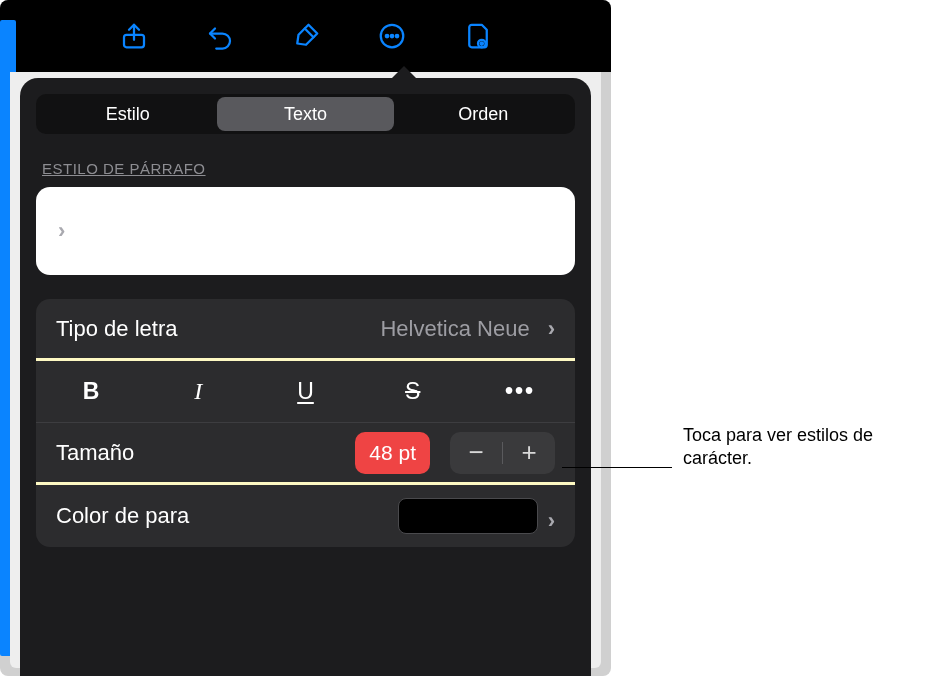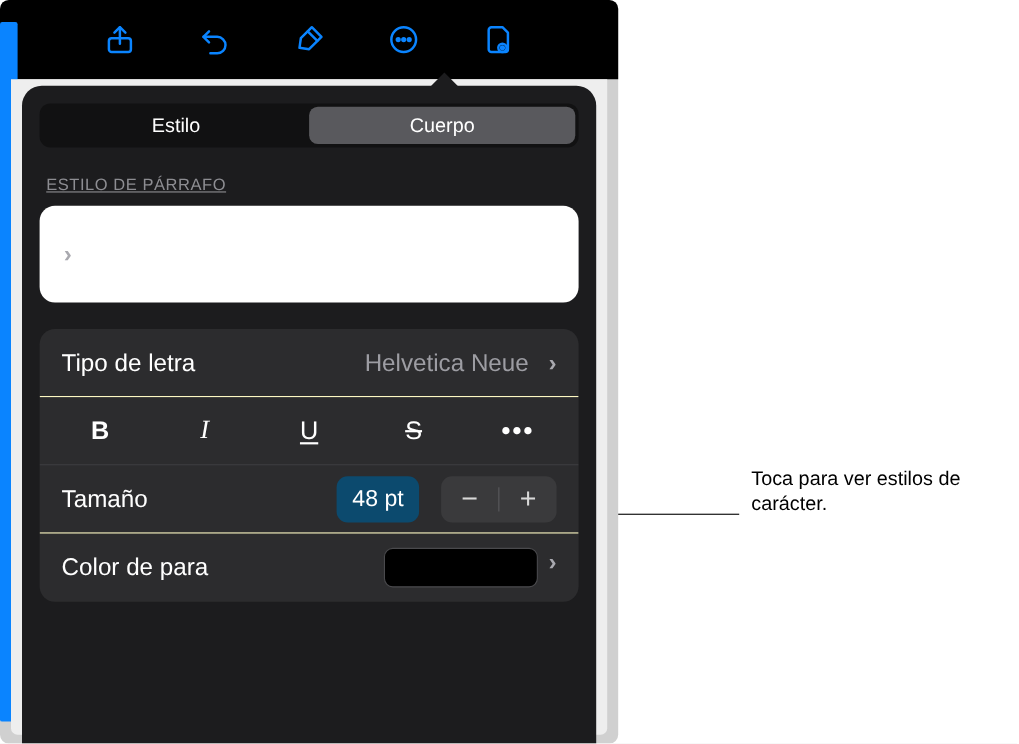--- a/index.html
+++ b/index.html
@@ -8,21 +8,21 @@
     height: 676px;
     background: #fff;
     font-family: -apple-system, "Helvetica Neue", Helvetica, Arial, sans-serif;
     position: relative;
     overflow: hidden;
   }
   .device {
     position: absolute;
     left: 0;
     top: 0;
-    width: 562px;
+    width: 611px;
     height: 676px;
     background: #d0d0d0;
     border-radius: 8px;
   }
   .toolbar {
     height: 72px;
     background: #000;
     display: flex;
     align-items: center;
     justify-content: center;
@@ -113,47 +113,47 @@
     background: #2c2c2e;
     border-radius: 14px;
     overflow: hidden;
   }
   .prow {
     display: flex;
     align-items: center;
     justify-content: space-between;
     padding: 0 20px;
     height: 62px;
-    border-bottom: 1px solid #fef9c3;
+    border-bottom: 3px solid #fef9c3;
   }
   .prow:last-child { border-bottom: none; }
   .prow .label { font-size: 22px; color: #fff; }
   .prow .value { font-size: 22px; color: #9d9da3; margin-right: 8px; }
-  .right-group { display: flex; align-items: flex-start; gap: 10px; }
+  .right-group { display: flex; align-items: flex-end; gap: 10px; }
   .format-row {
     display: flex;
     align-items: center;
     justify-content: space-between;
     padding: 0 16px;
     height: 62px;
     border-bottom: 1px solid #3d3d40;
   }
   .fbtn {
     width: 78px; height: 44px;
     display: flex; align-items: center; justify-content: center;
     color: #fff; font-size: 23px; cursor: pointer;
     border-radius: 8px;
   }
   .fbtn.bold { font-weight: 800; }
   .fbtn.italic { font-style: italic; font-family: Georgia, serif; font-size: 24px; }
   .fbtn.under { text-decoration: underline; text-underline-offset: 3px; }
   .fbtn.strike { text-decoration: line-through; text-decoration-thickness: 2px; }
   .fbtn.more { letter-spacing: 2px; font-weight: 800; }
   .size-box {
-    background: #0c4a6e;
+    background: #ef4444;
     border-radius: 10px;
     height: 42px;
     padding: 0 14px;
     display: flex; align-items: center; justify-content: center;
     font-size: 21px;
     min-width: 74px;
   }
   .stepper {
     background: #3a3a3c;
     border-radius: 10px;
@@ -240,21 +240,22 @@
         </svg>
     </div>
   </div>
 
   <div class="content-area"></div>
 
   <div class="popover">
 
     <div class="seg">
       <div class="seg-item">Estilo</div>
-      <div class="seg-item active">Cuerpo</div>
+      <div class="seg-item active">Texto</div>
+      <div class="seg-item">Orden</div>
     </div>
 
     <div class="section-label">Estilo de párrafo</div>
 
     <div class="style-row">
       <span class="chevron">›</span>
     </div>
 
     <div class="panel">
 

